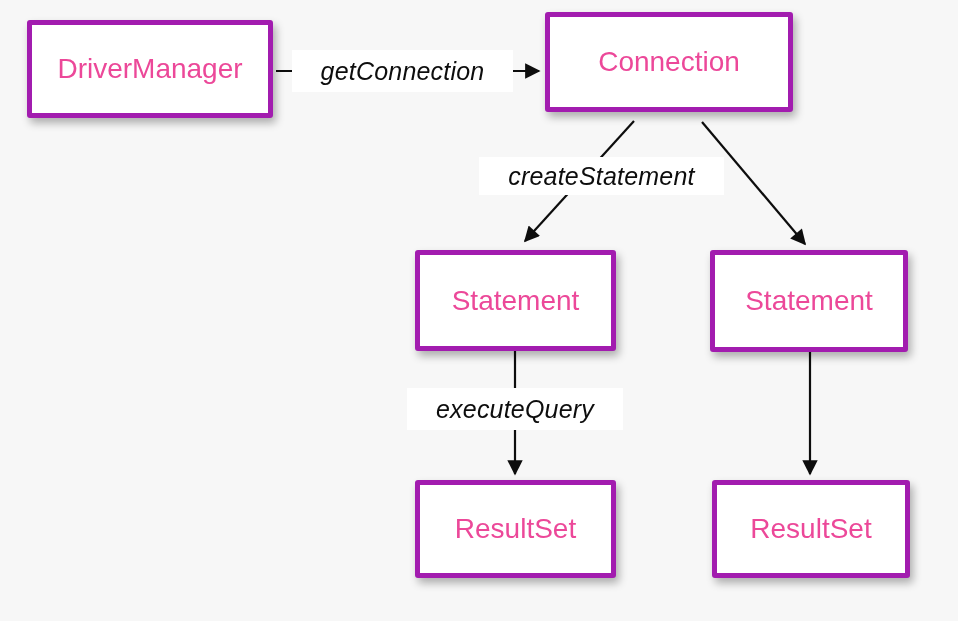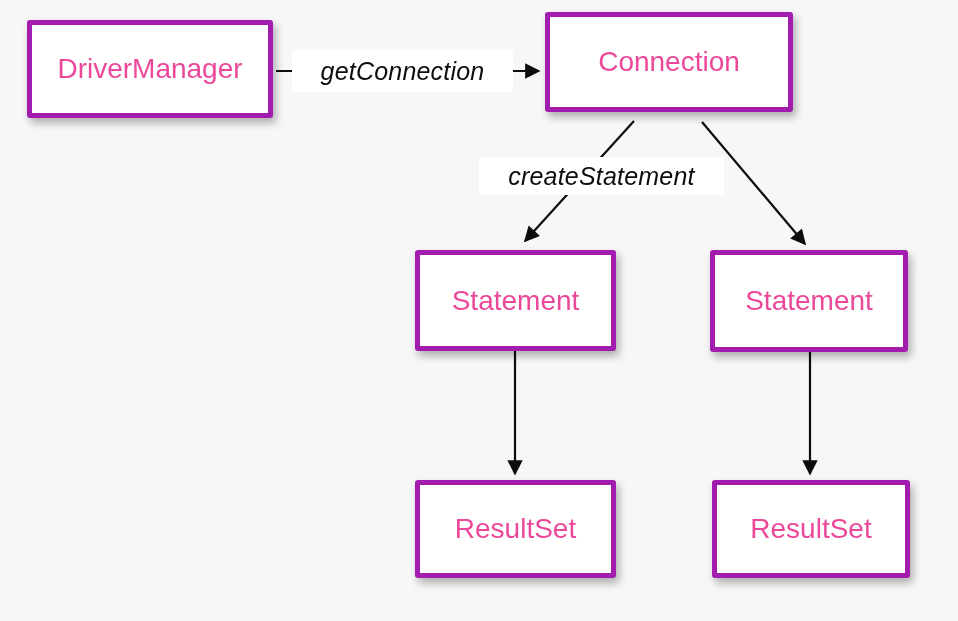--- a/index.html
+++ b/index.html
@@ -76,20 +76,23 @@
     <line x1="515" y1="351" x2="515" y2="474" stroke="#0d0d0d" stroke-width="2.2" marker-end="url(#arrowhead)"></line>
     <line x1="810" y1="352" x2="810" y2="474" stroke="#0d0d0d" stroke-width="2.2" marker-end="url(#arrowhead)"></line>
   </svg>
 
   <div class="edge-label label-get-connection">
     <span>getConnection</span>
   </div>
   <div class="edge-label label-create-statement">
     <span>createStatement</span>
   </div>
+  <div class="edge-label label-execute-query">
+    <span>executeQuery</span>
+  </div>
 
   <div class="node node-driver-manager">
     <span>DriverManager</span>
   </div>
   <div class="node node-connection">
     <span>Connection</span>
   </div>
   <div class="node node-statement-left">
     <span>Statement</span>
   </div>

